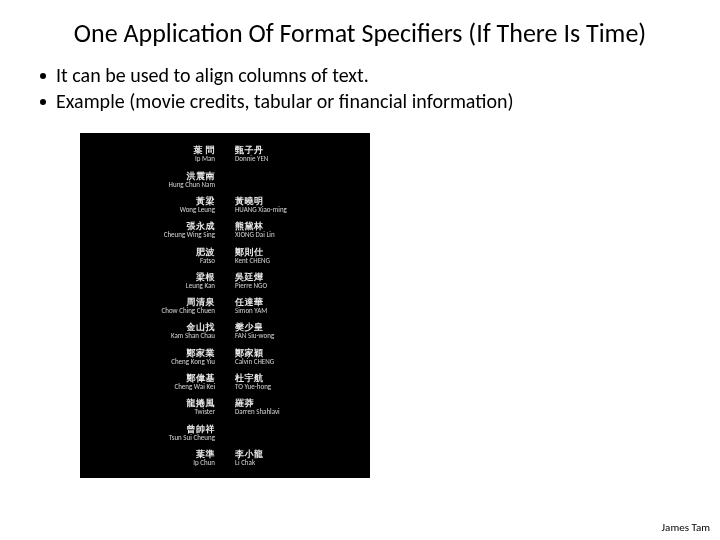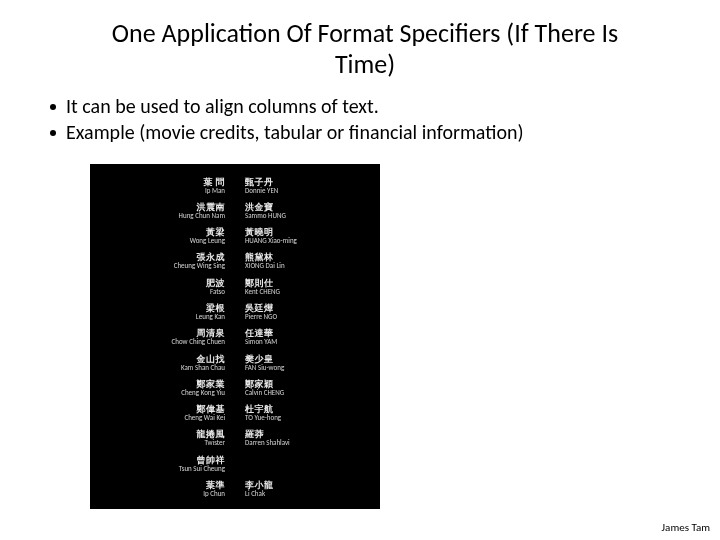--- a/index.html
+++ b/index.html
@@ -10,21 +10,21 @@
     background: #fff;
     font-family: Calibri, Arial, sans-serif;
     color: #000;
     overflow: hidden;
   }
   .slide {
     position: relative;
     width: 720px;
     height: 536px;
     box-sizing: border-box;
-    padding: 12px 30px 0 40px;
+    padding: 12px 30px 0 30px;
     border-radius: 15px;
   }
   .title {
     font-size: 26px;
     text-align: center;
     margin: 6px 40px 14px 40px;
     line-height: 1.2;
   }
   .bullets {
     font-size: 20px;
@@ -120,24 +120,20 @@
           <div class="col-r">
             <div class="top">甄子丹</div>
             <div class="bottom">Donnie YEN</div>
           </div>
         </div>
         <div class="credit-row">
           <div class="col-l">
             <div class="top">洪震南</div>
             <div class="bottom">Hung Chun Nam</div>
           </div>
-          <div class="col-r">
-            <div class="top">洪金寶</div>
-            <div class="bottom">Sammo HUNG</div>
-          </div>
         </div>
         <div class="credit-row">
           <div class="col-l">
             <div class="top">黃梁</div>
             <div class="bottom">Wong Leung</div>
           </div>
           <div class="col-r">
             <div class="top">黃曉明</div>
             <div class="bottom">HUANG Xiao-ming</div>
           </div>

